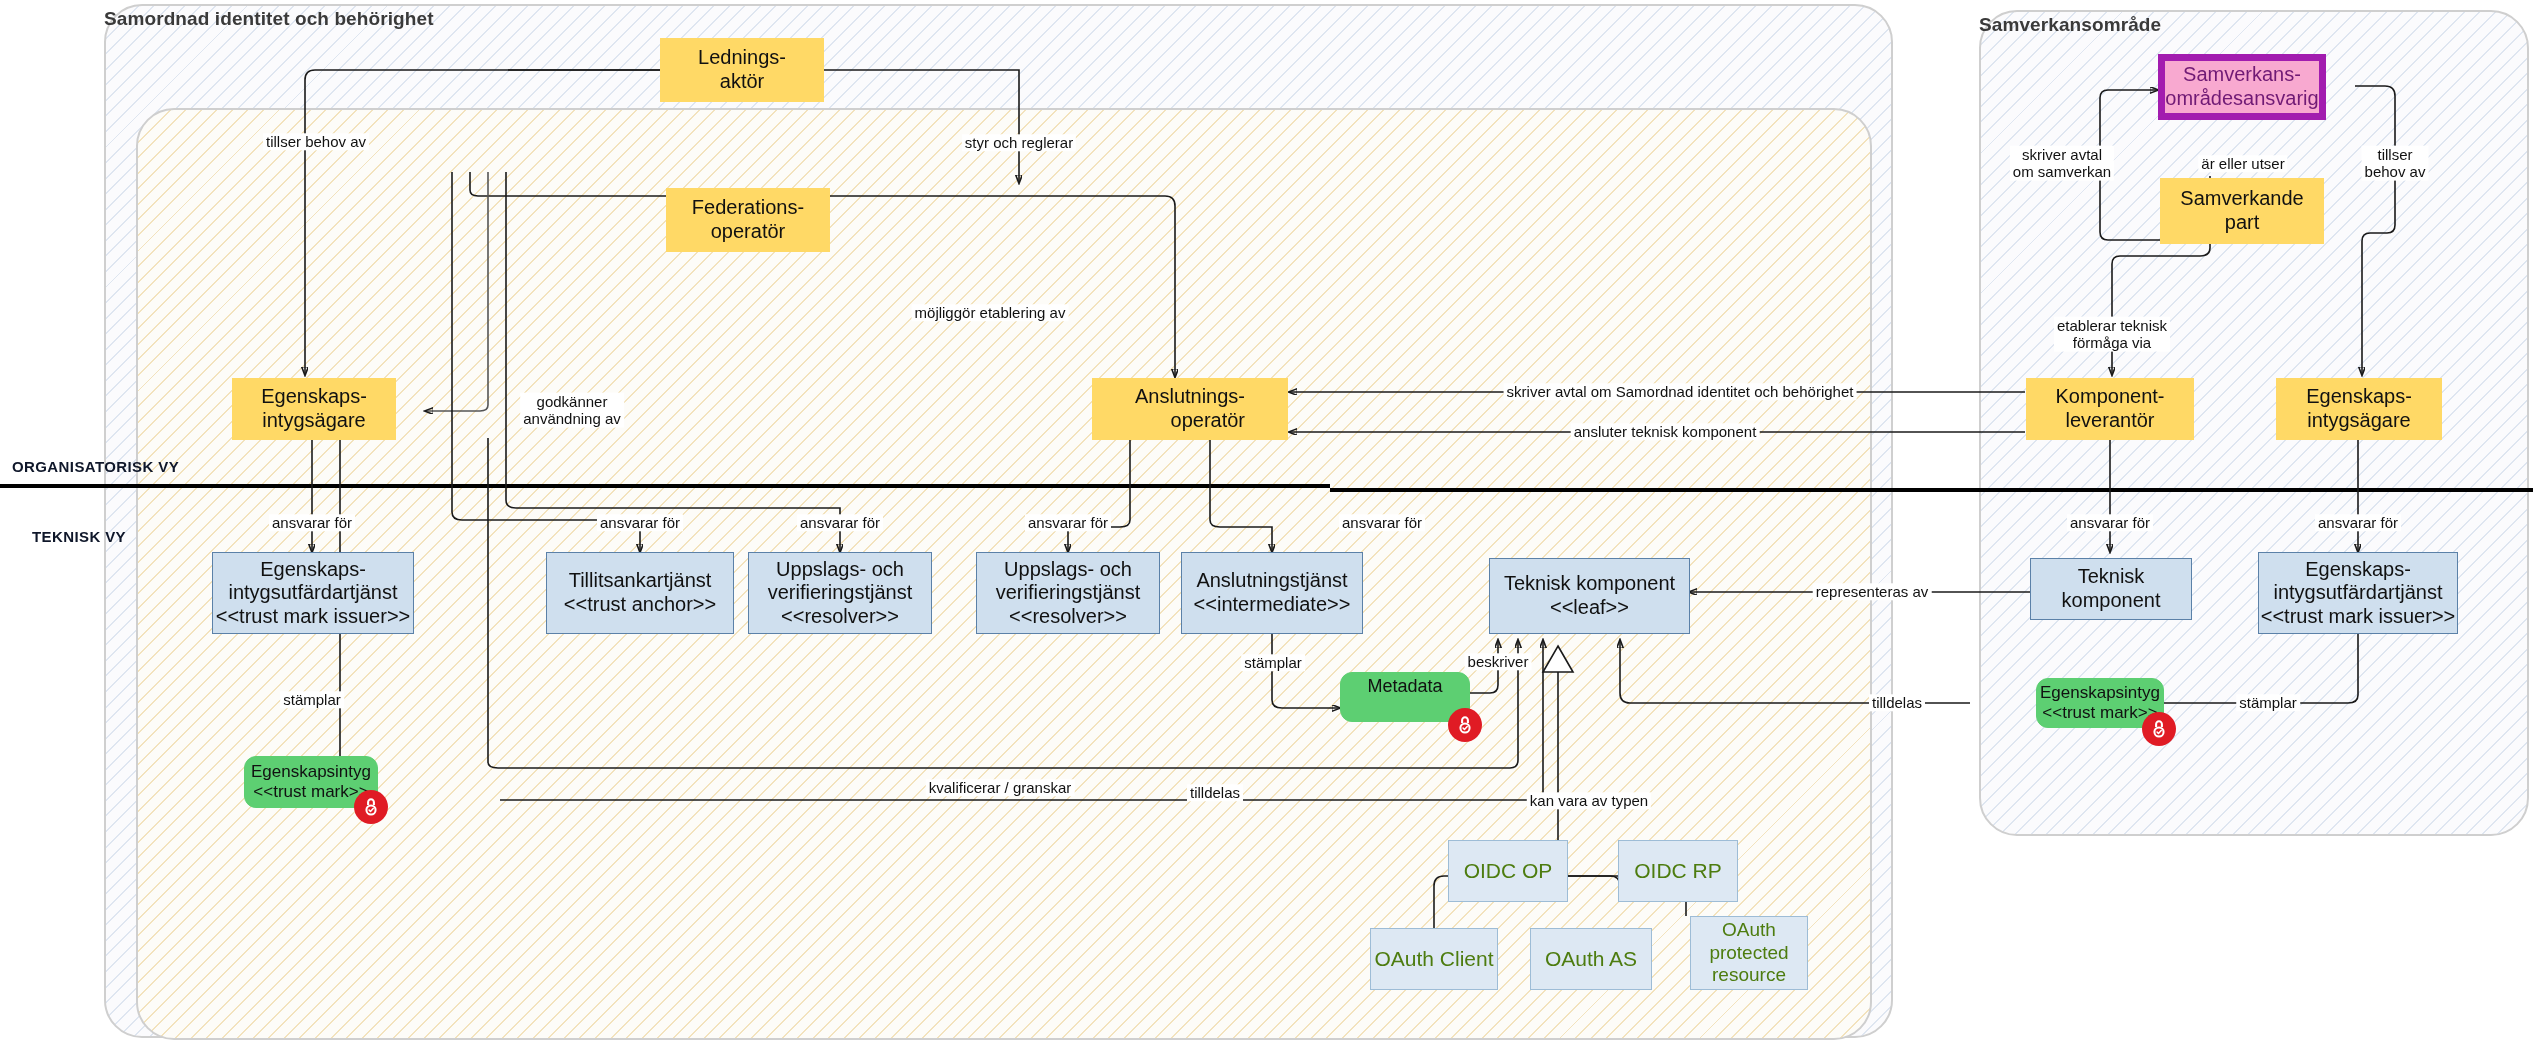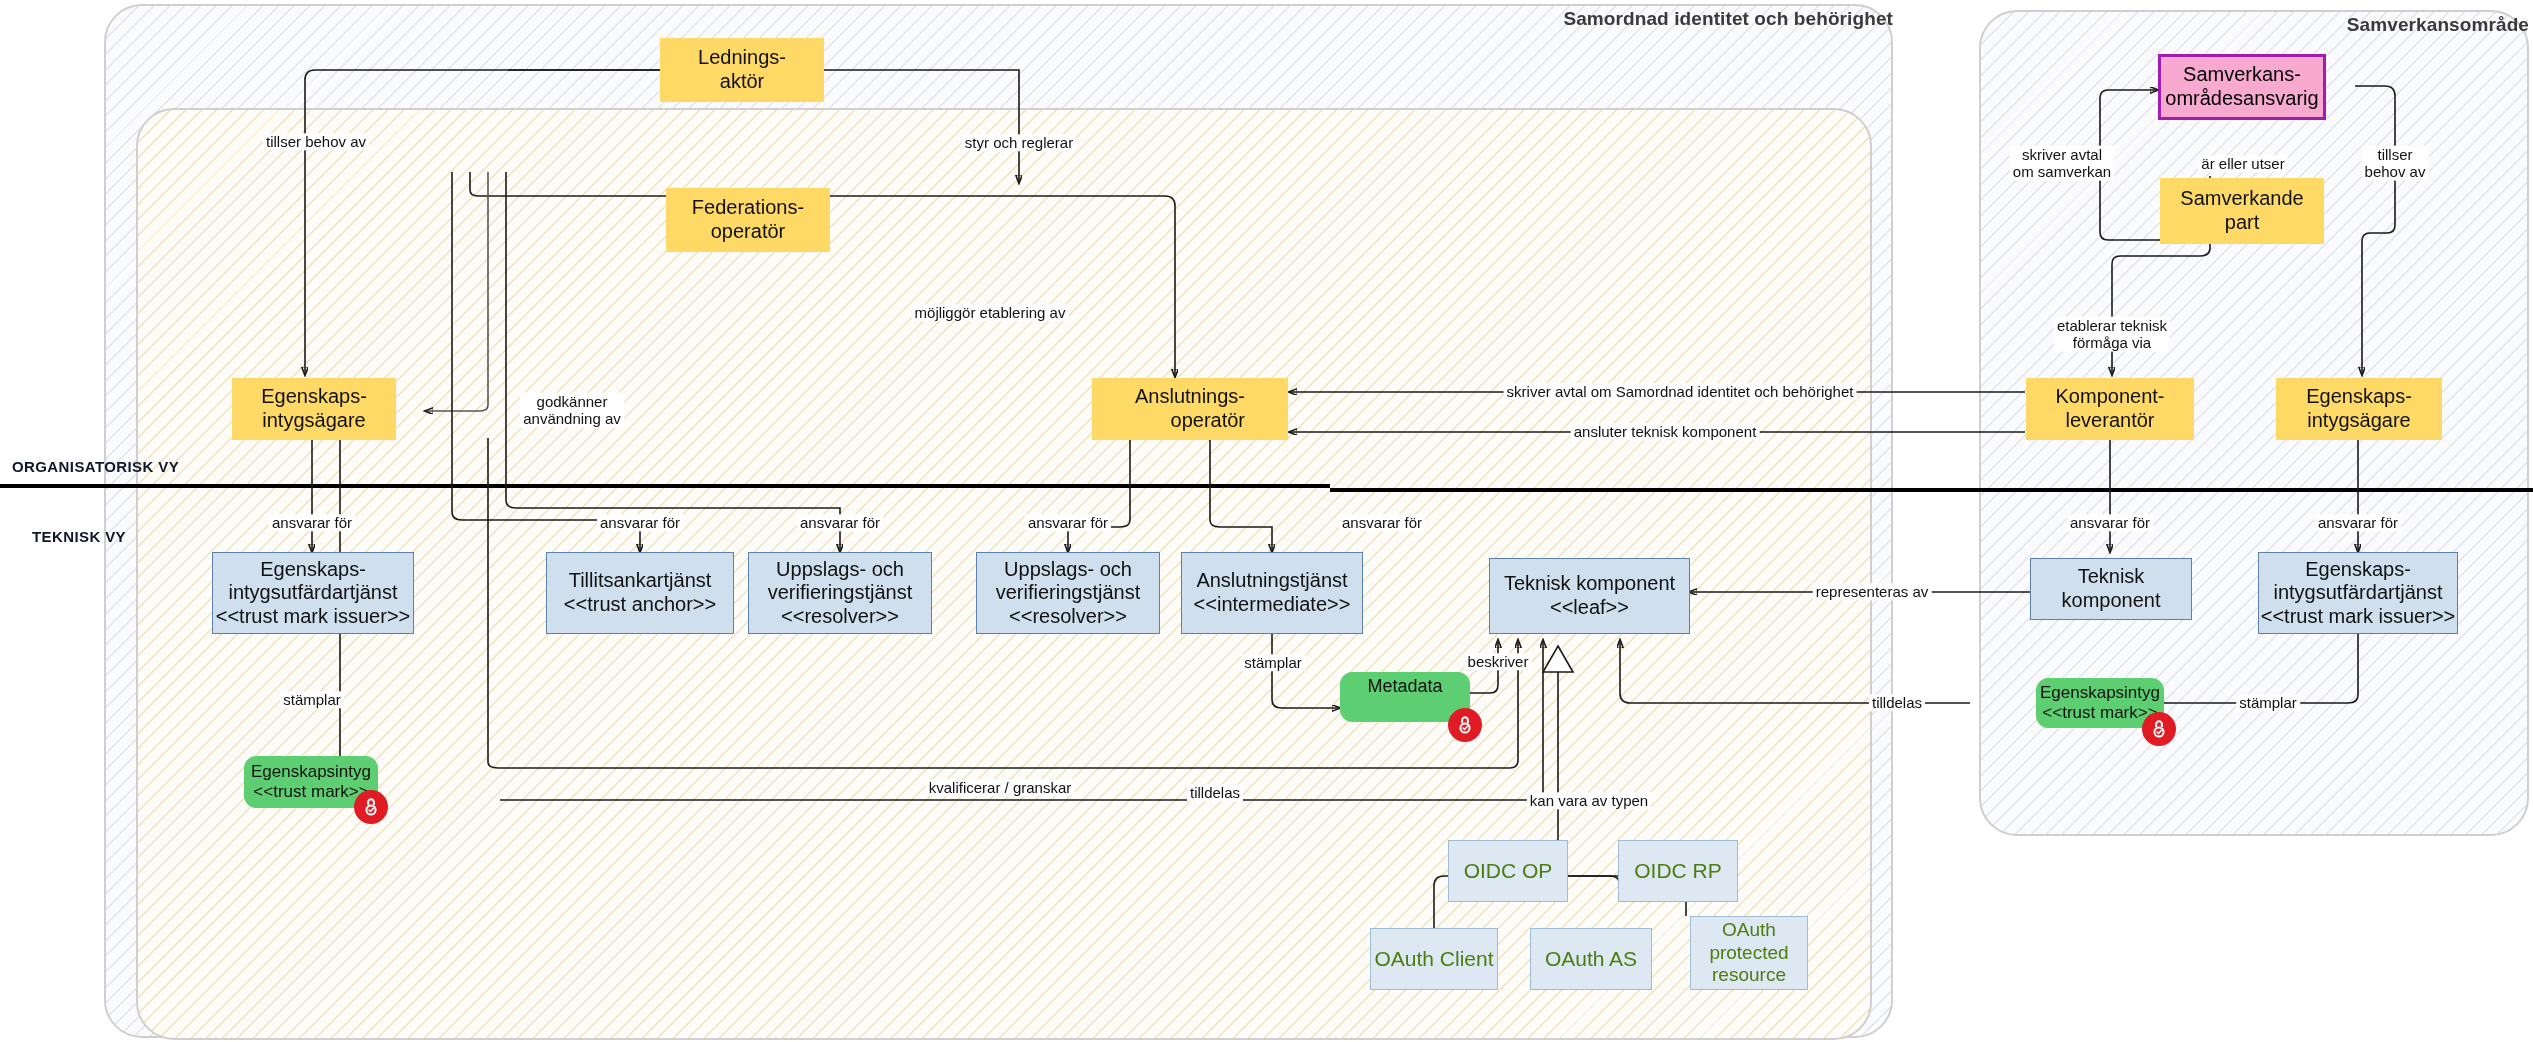--- a/index.html
+++ b/index.html
@@ -22,35 +22,35 @@
       rgba(180,198,222,.40) 0px, rgba(180,198,222,.40) 1.4px,
       rgba(255,255,255,0) 1.4px, rgba(255,255,255,0) 11px);
   }
   .zone-hatch-yellow{
     background-color:#fdfcf8;
     background-image:repeating-linear-gradient(135deg,
       rgba(226,185,92,.38) 0px, rgba(226,185,92,.38) 1.4px,
       rgba(255,255,255,0) 1.4px, rgba(255,255,255,0) 11px);
   }
   .zone-title{
-    position:absolute;left:0;right:0;text-align:right;
+    position:absolute;left:0;right:0;text-align:left;
     font-size:19px;font-weight:bold;color:#3a3a3a;letter-spacing:.1px;
   }
 
   
   .node{
     position:absolute;box-sizing:border-box;
     display:flex;align-items:center;justify-content:center;
     text-align:center;line-height:1.18;
   }
   .n-yellow{
     background:#ffd966;border:1px solid #ffd966;font-size:20px;color:#111;
   }
   .n-pink{
-    background:#f8a9d0;border:3px solid #a21caf;font-size:20px;color:#000000;
+    background:#f8a9d0;border:7px solid #a21caf;font-size:20px;color:#701a75;
   }
   .n-blue{
     background:#cfdfee;border:1.4px solid #5b81a8;font-size:20px;color:#111;
   }
   .n-blue-light{
     background:#dde8f3;border:1.2px solid #9dbcd6;font-size:21px;color:#4d7c0f;
   }
   .n-green{
     background:#5dcf72;border:1px solid #5dcf72;border-radius:12px;
     font-size:17px;color:#111;

